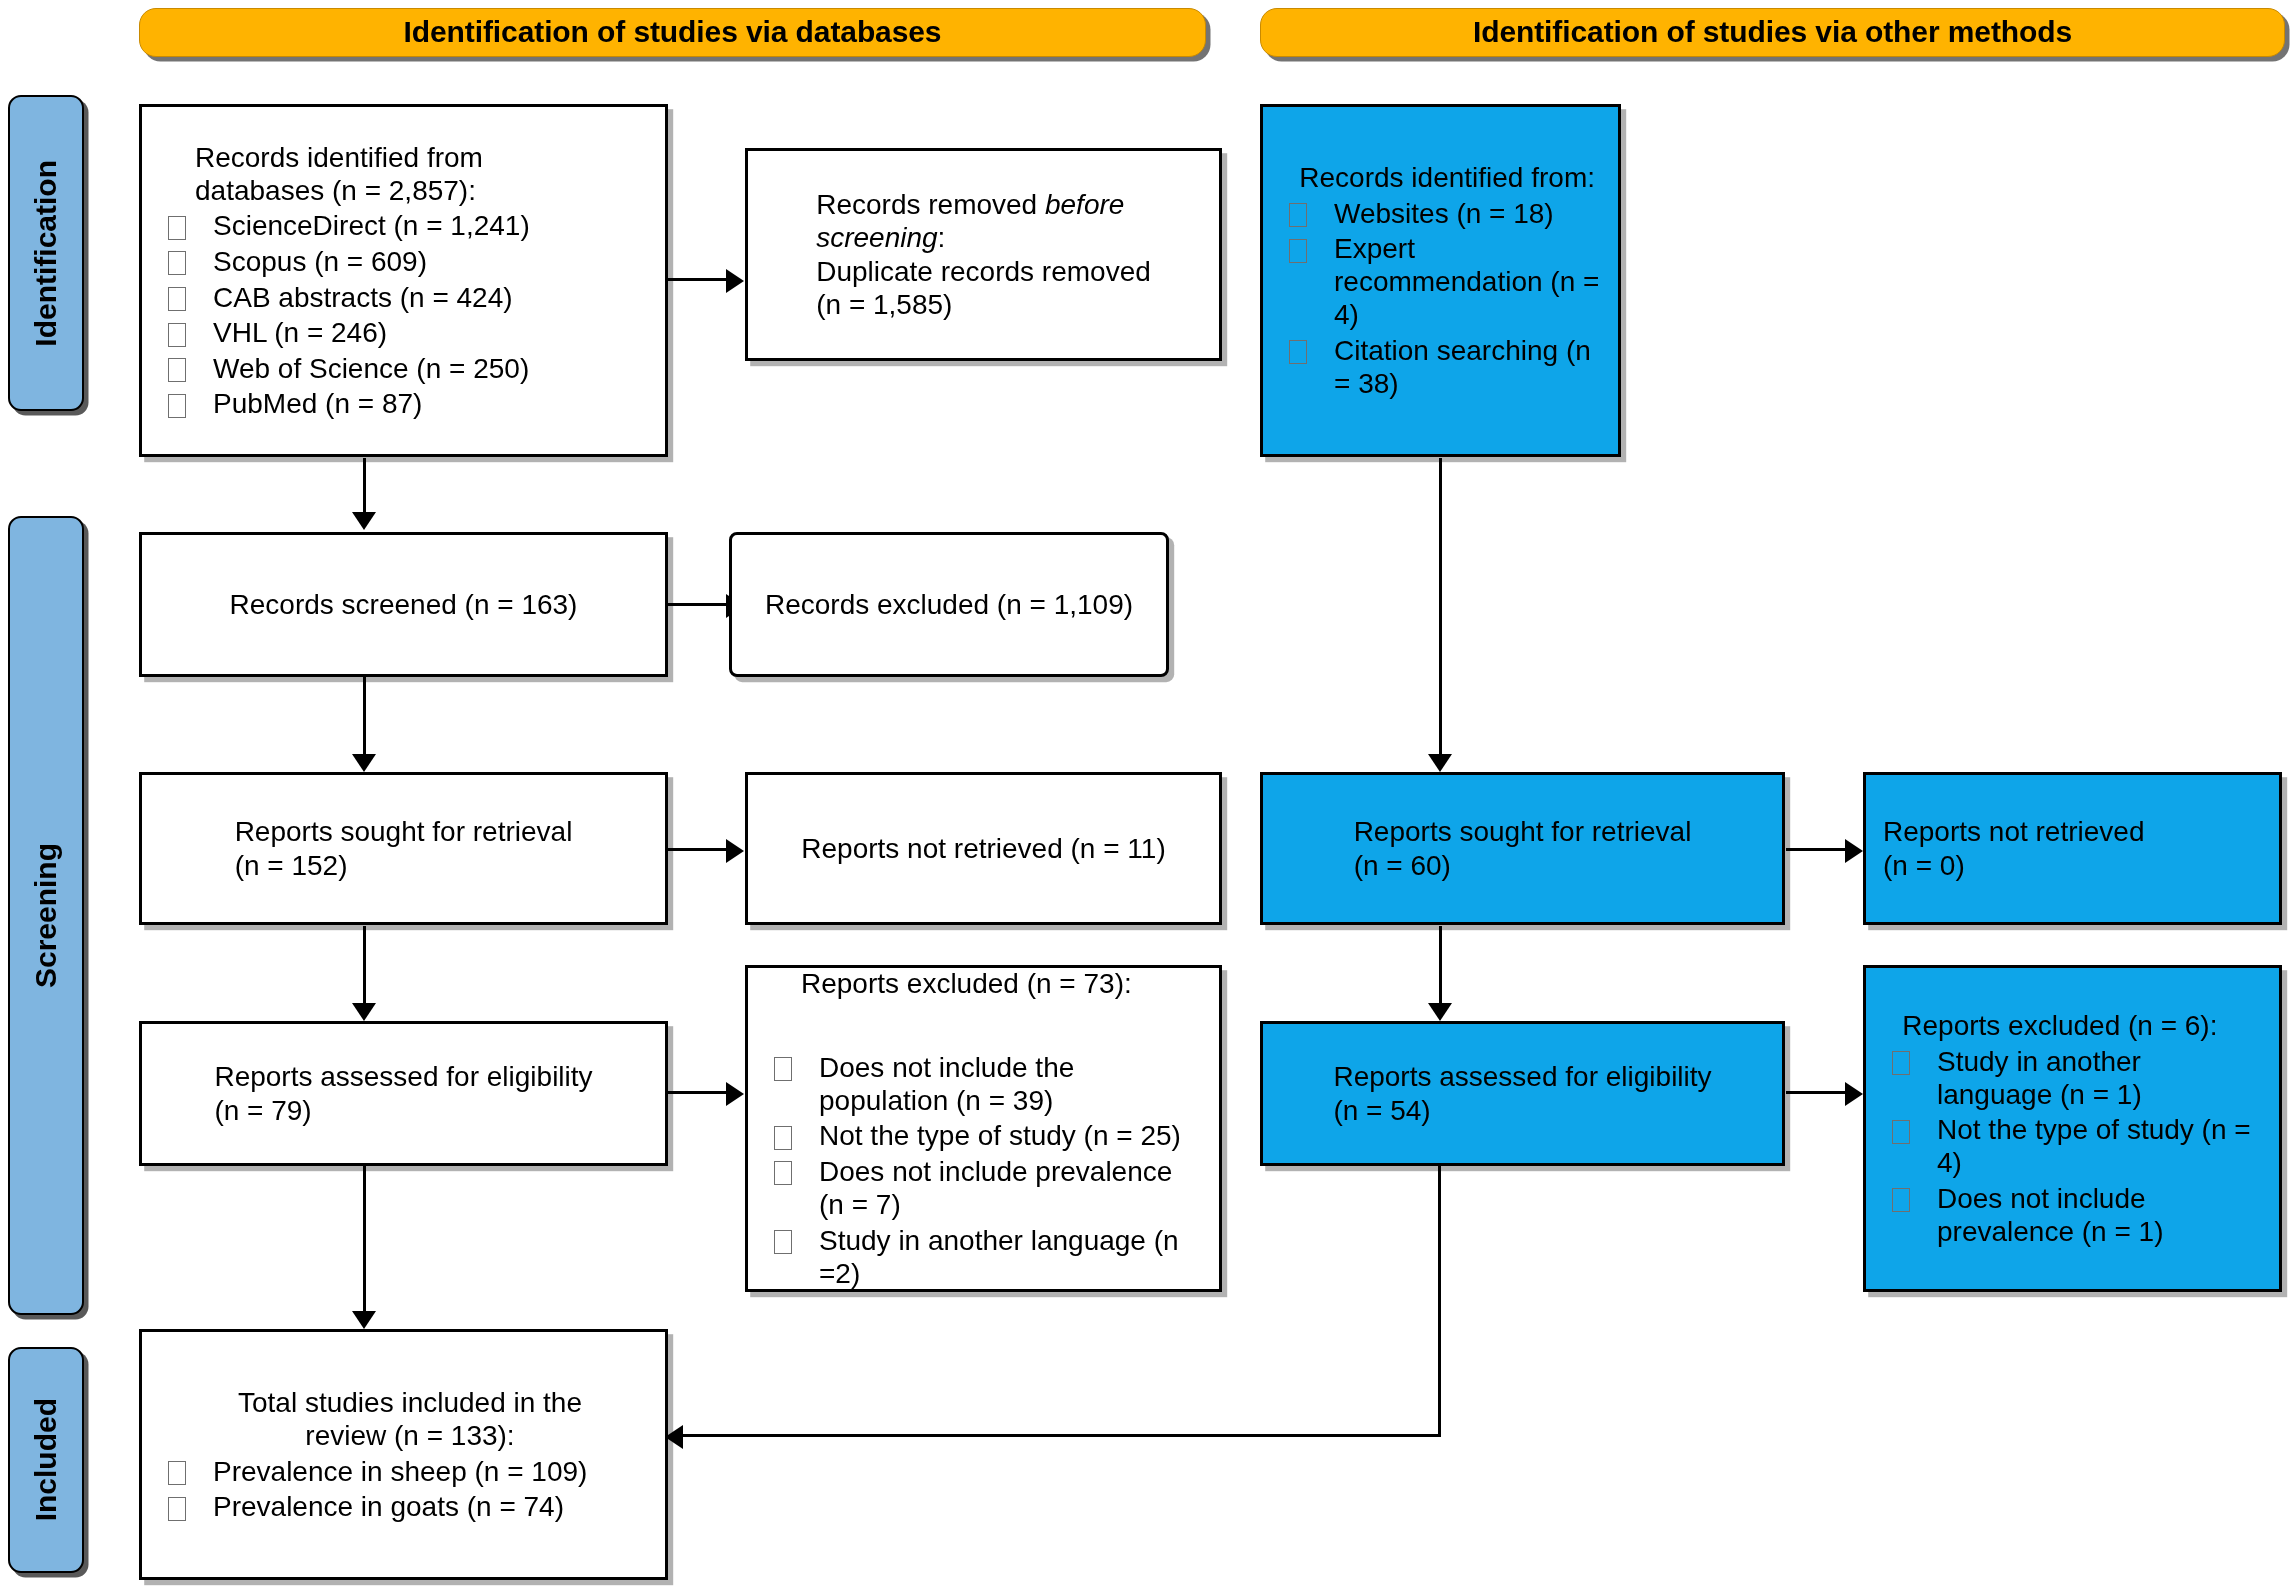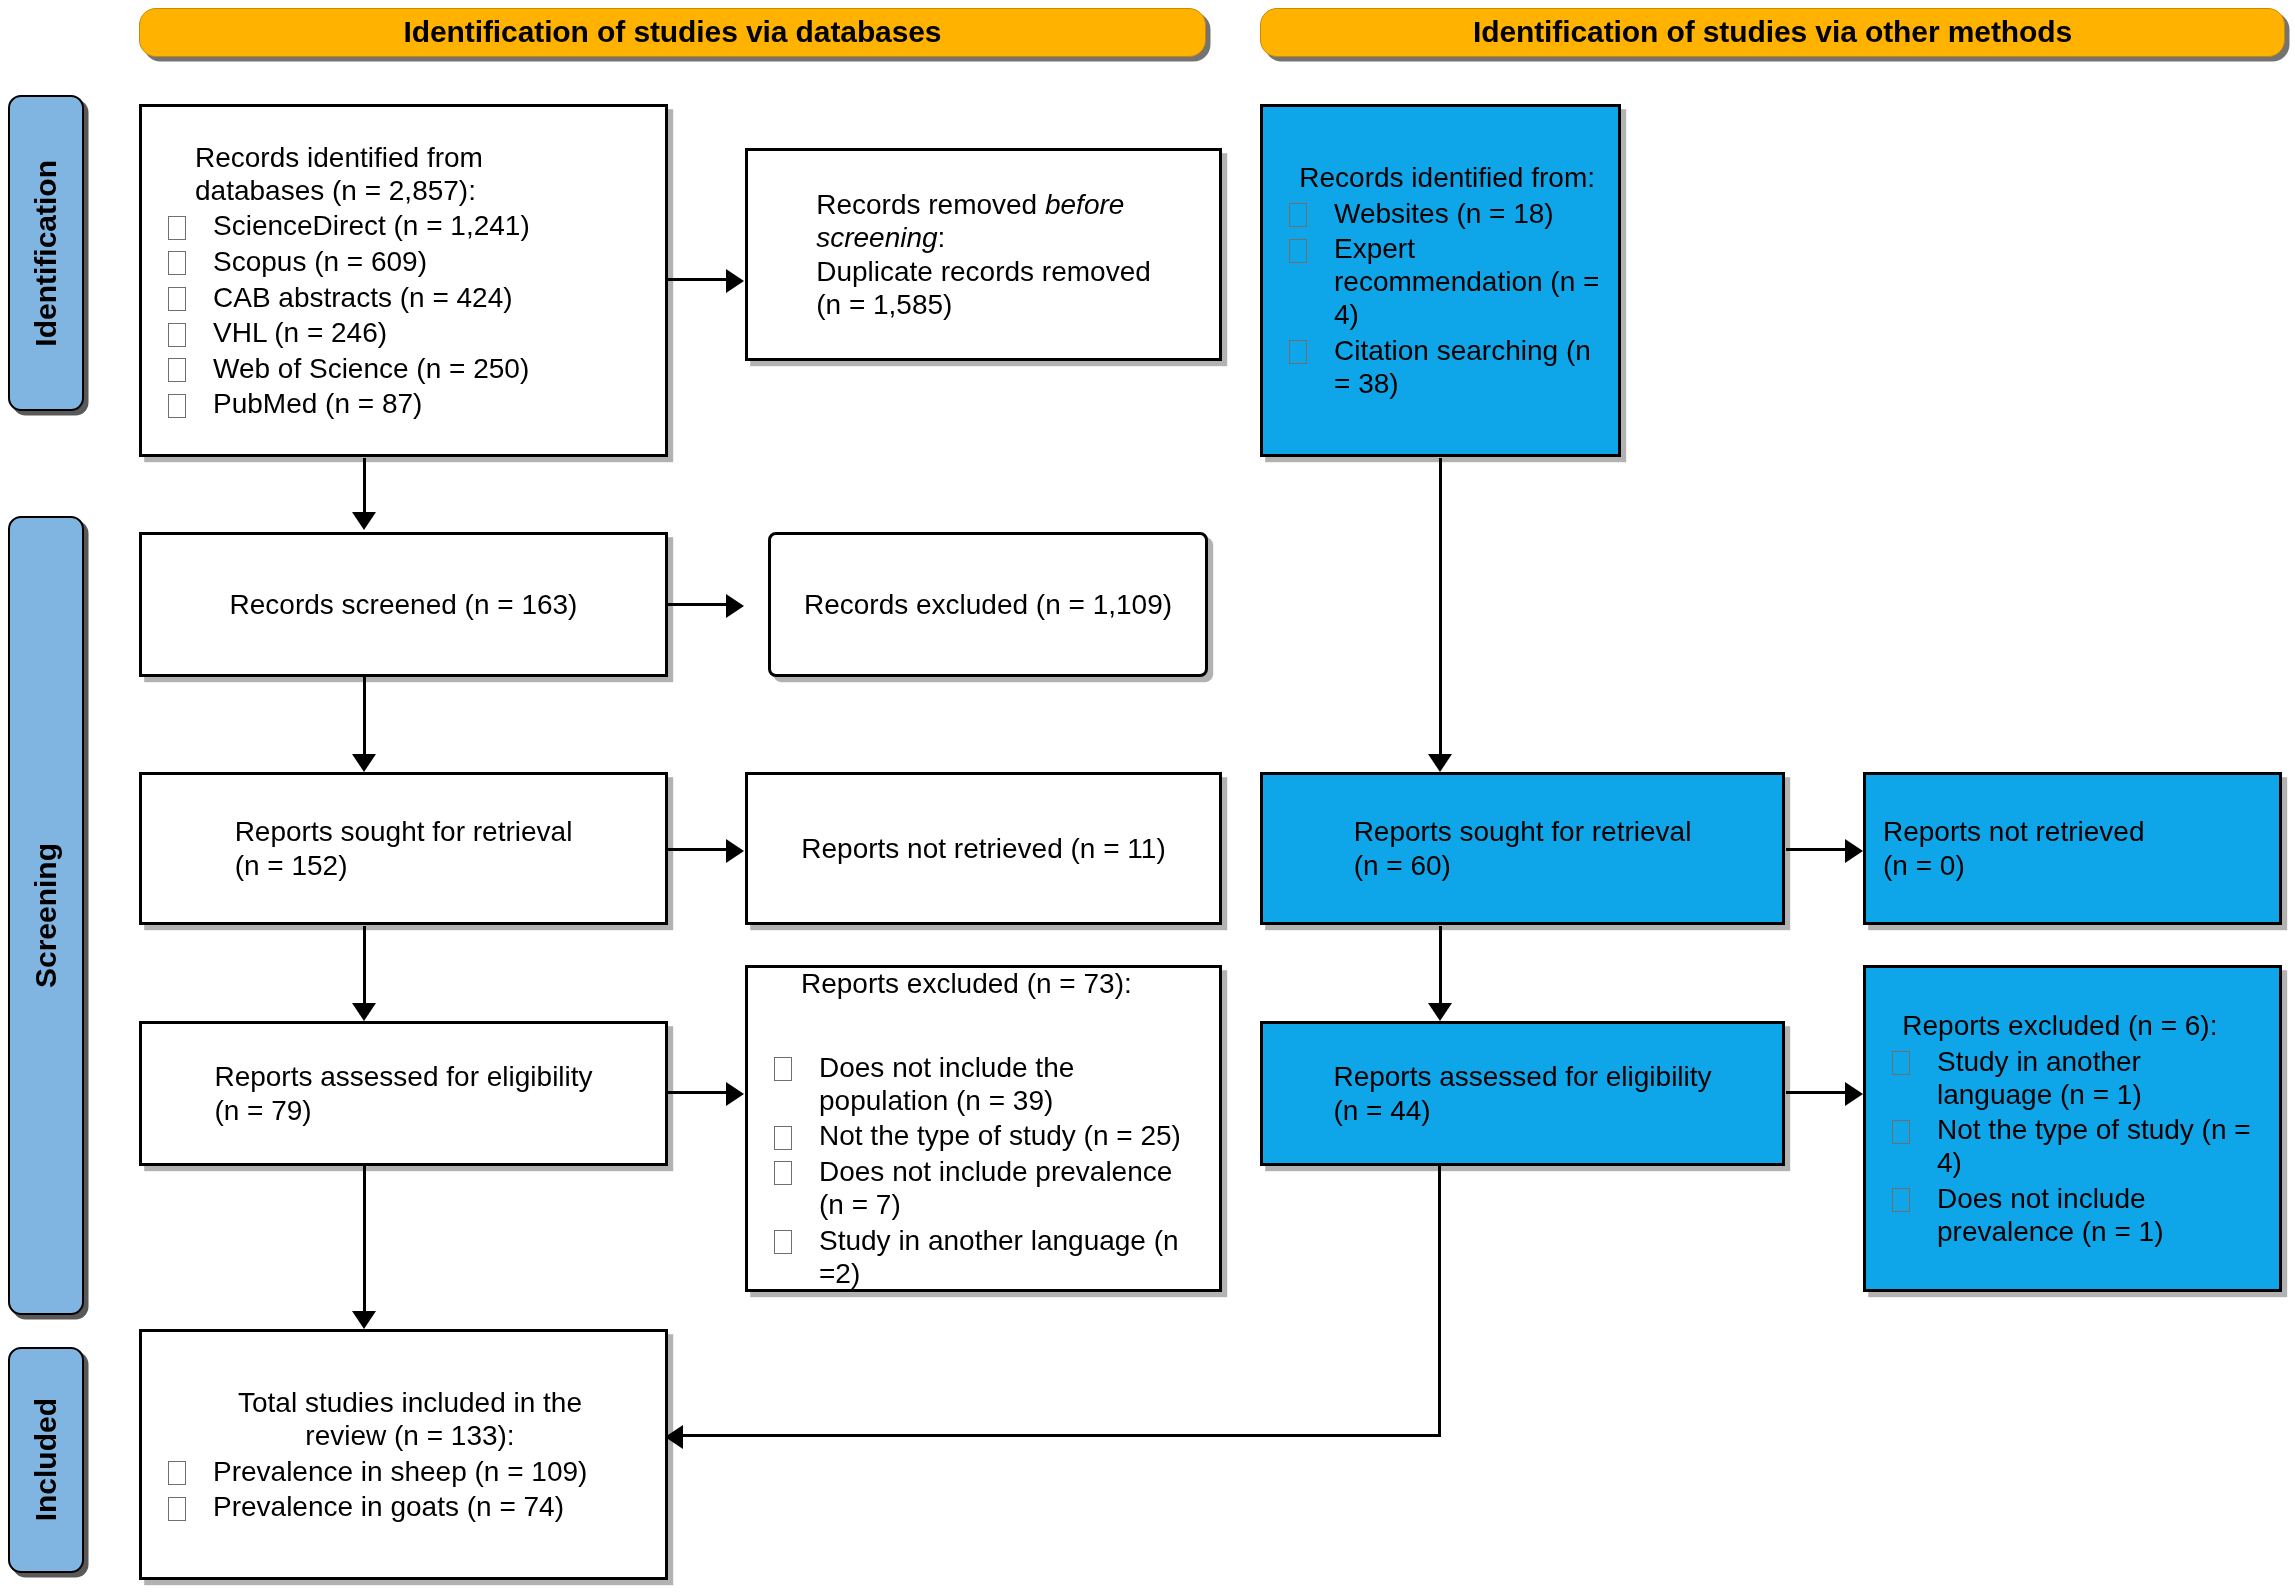--- a/index.html
+++ b/index.html
@@ -131,21 +131,21 @@
   <div class="vline" style="left:363px;top:458px;height:55px;"></div>
   <div class="arrow-down" style="left:352px;top:512px;"></div>
 
   <div class="abs box center" style="left:139px;top:532px;width:529px;height:145px;">
     <div class="ttl">Records screened (n = 163)</div>
   </div>
 
   <div class="hline" style="left:667px;top:603px;width:59px;"></div>
   <div class="arrow-right" style="left:726px;top:594px;"></div>
 
-  <div class="abs box center" style="left:768px;top:532px;width:440px;height:145px;border-radius:8px;">
+  <div class="abs box center" style="left:729px;top:532px;width:440px;height:145px;border-radius:8px;">
     <div class="ttl">Records excluded (n = 1,109)</div>
   </div>
 
   <div class="vline" style="left:363px;top:677px;height:77px;"></div>
   <div class="arrow-down" style="left:352px;top:754px;"></div>
 
   <div class="abs box center" style="left:139px;top:772px;width:529px;height:153px;">
     <div class="ttl">
       <span>Reports sought for retrieval</span><br>
       <span>(n = 152)</span>
@@ -224,21 +224,21 @@
       <span>(n = 0)</span>
     </div>
   </div>
 
   <div class="vline" style="left:1439px;top:926px;height:77px;"></div>
   <div class="arrow-down" style="left:1428px;top:1003px;"></div>
 
   <div class="abs box grey center" style="left:1260px;top:1021px;width:525px;height:145px;">
     <div class="ttl">
       <span>Reports assessed for eligibility</span><br>
-      <span>(n = 44)</span>
+      <span>(n = 54)</span>
     </div>
   </div>
 
   <div class="hline" style="left:1786px;top:1091px;width:59px;"></div>
   <div class="arrow-right" style="left:1845px;top:1082px;"></div>
 
   <div class="abs box grey" style="left:1863px;top:965px;width:419px;height:327px;">
     <div class="ttl" style="padding-left:19.3px;">Reports excluded (n = 6):</div>
     <ul class="bul">
       <li><span class="mk"></span><span>Study in another language (n = 1)</span></li>

